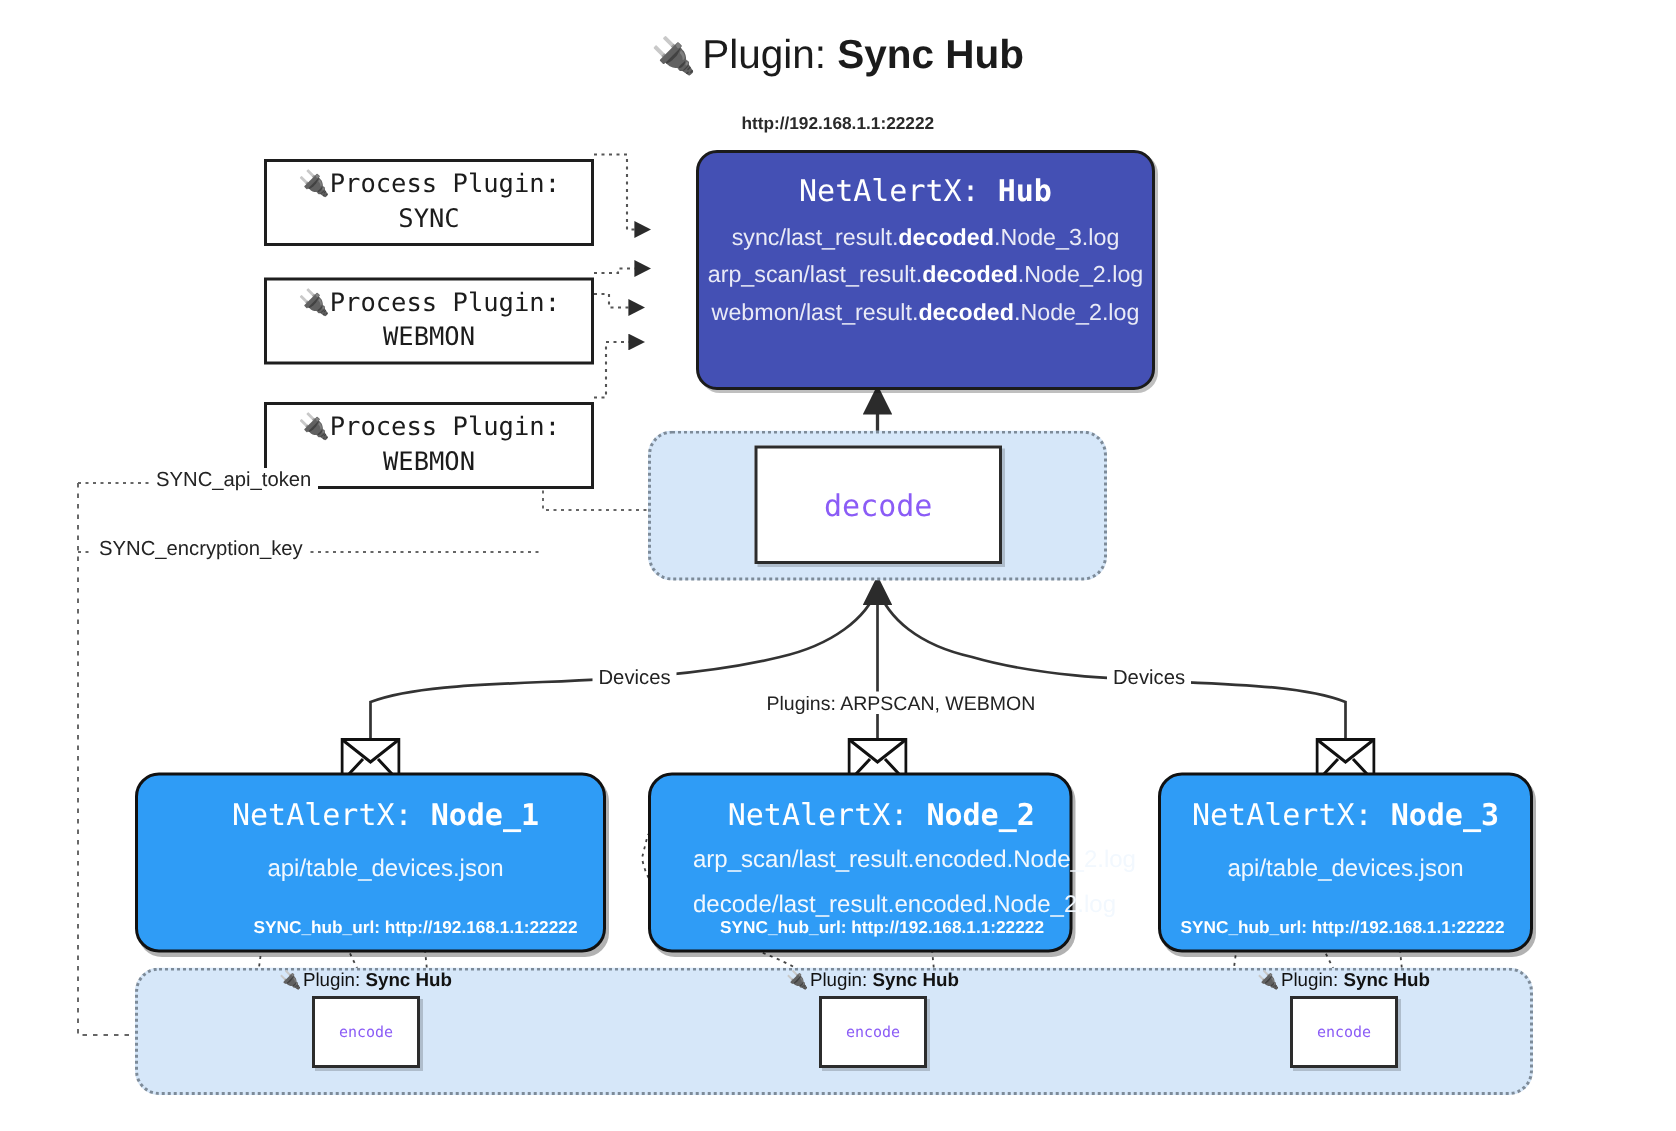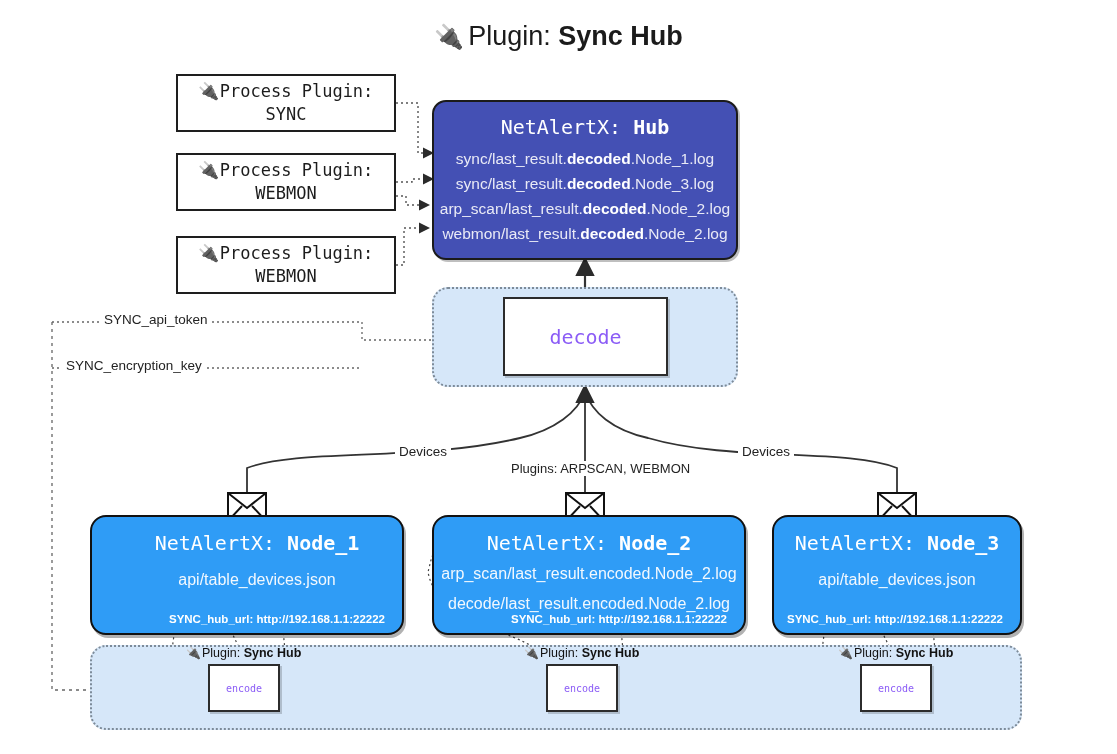--- a/index.html
+++ b/index.html
@@ -13,27 +13,27 @@
   
   #title{position:absolute;left:0;top:16px;width:1117px;text-align:center;
          font-size:27px;line-height:40px;color:#1b1b1b;white-space:nowrap;}
   #title .plug{font-size:24px;margin-right:4px;}
   #title .b{font-weight:bold;}
 
   
   .procbox{border:2px solid #1e1e1e;background:#fff;display:flex;flex-direction:column;
            align-items:center;justify-content:center;
            font-family:"DejaVu Sans Mono","Liberation Mono",monospace;
-           font-size:17px;line-height:23px;color:#1c1c1c;}
+           font-size:17px;line-height:23px;color:#1c1c1c;margin-top:32px;}
   .procbox .l1{white-space:nowrap;}
   .procbox .l2{white-space:nowrap;}
 
   
   #hub{background:#4450b4;border:2px solid #1b1b1b;border-radius:14px;
-       box-shadow:2px 2px 0 rgba(0,0,0,.25);}
+       box-shadow:2px 2px 0 rgba(0,0,0,.25);margin-left:32px;}
   #hub .hubtitle{font-family:"DejaVu Sans Mono","Liberation Mono",monospace;
        font-size:20px;color:#ffffff;text-align:center;margin-top:13px;white-space:nowrap;}
   #hub .hubtitle b{font-weight:bold;}
   #hub .logs{margin-top:7px;}
   #hub .logline{font-size:15.5px;line-height:25px;color:#e9eaf6;text-align:center;white-space:nowrap;}
   #hub .logline b{color:#ffffff;font-weight:bold;}
   #huburl{position:absolute;left:0;width:1117px;text-align:center;top:77px;
           font-size:11.5px;font-weight:bold;color:#2a2a2a;}
 
   
@@ -121,26 +121,26 @@
   </div>
   <div class="node procbox" style="left:176px;top:153px;width:220px;height:58px;">
     <div class="l1">🔌Process Plugin:</div>
     <div class="l2">WEBMON</div>
   </div>
   <div class="node procbox" style="left:176px;top:236px;width:220px;height:58px;">
     <div class="l1">🔌Process Plugin:</div>
     <div class="l2">WEBMON</div>
   </div>
 
+  <div id="huburl">http://192.168.1.1:22222</div>
   <div id="hub" class="node" style="left:432px;top:100px;width:306px;height:160px;">
     <div class="hubtitle">
       <span>NetAlertX: </span><b>Hub</b>
     </div>
     <div class="logs">
-      <div class="logline"><span>sync/last_result.</span><b>decoded</b><span>.Node_1.log</span></div>
       <div class="logline"><span>sync/last_result.</span><b>decoded</b><span>.Node_3.log</span></div>
       <div class="logline"><span>arp_scan/last_result.</span><b>decoded</b><span>.Node_2.log</span></div>
       <div class="logline"><span>webmon/last_result.</span><b>decoded</b><span>.Node_2.log</span></div>
     </div>
   </div>
 
   <div class="node bluebox" style="left:432px;top:287px;width:306px;height:100px;"></div>
   <div class="node whitebox" id="decode" style="left:503px;top:297px;width:165px;height:79px;">
     <span>decode</span>
   </div>
@@ -169,21 +169,21 @@
   </svg>
 
   <div class="node netnode" style="left:90px;top:515px;width:314px;height:120px;padding-left:20px;">
     <div class="nt">
       <span>NetAlertX: </span><b>Node_1</b>
     </div>
     <div class="nline" style="margin-top:10px;">api/table_devices.json</div>
     <div class="nurl">SYNC_hub_url: http://192.168.1.1:22222</div>
   </div>
 
-  <div class="node netnode" style="left:432px;top:515px;width:314px;height:120px;">
+  <div class="node netnode" style="left:432px;top:515px;width:283px;height:120px;padding-left:28px;">
     <div class="nt">
       <span>NetAlertX: </span><b>Node_2</b>
     </div>
     <div class="nline" style="margin-top:4px;text-align:center;">arp_scan/last_result.encoded.Node_2.log</div>
     <div class="nline">decode/last_result.encoded.Node_2.log</div>
     <div class="nurl">SYNC_hub_url: http://192.168.1.1:22222</div>
   </div>
 
   <div class="node netnode" style="left:772px;top:515px;width:250px;height:120px;border-radius:16px;">
     <div class="nt">

